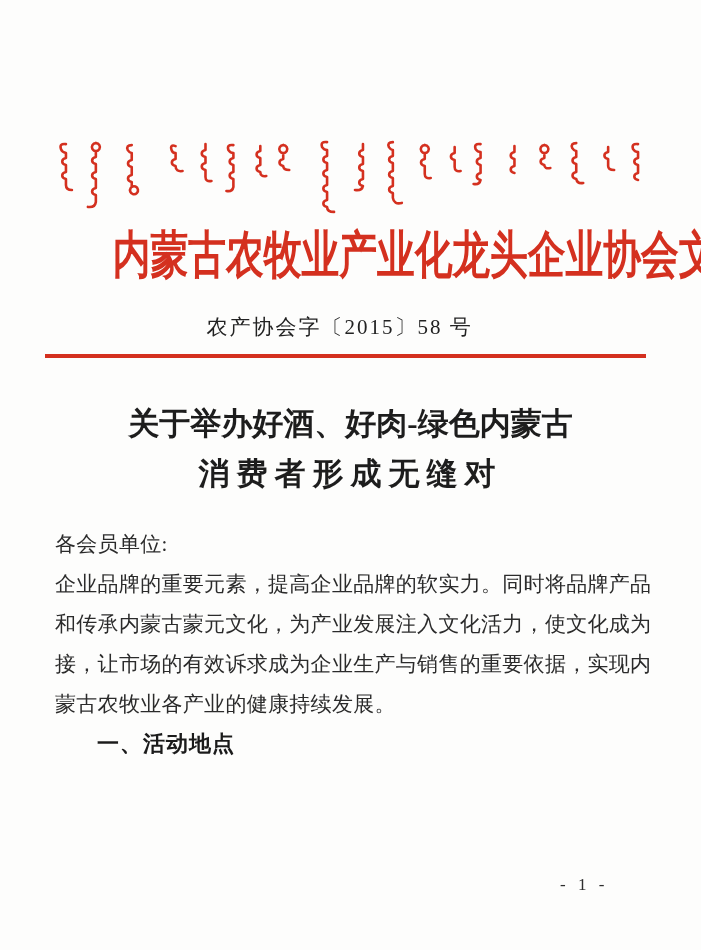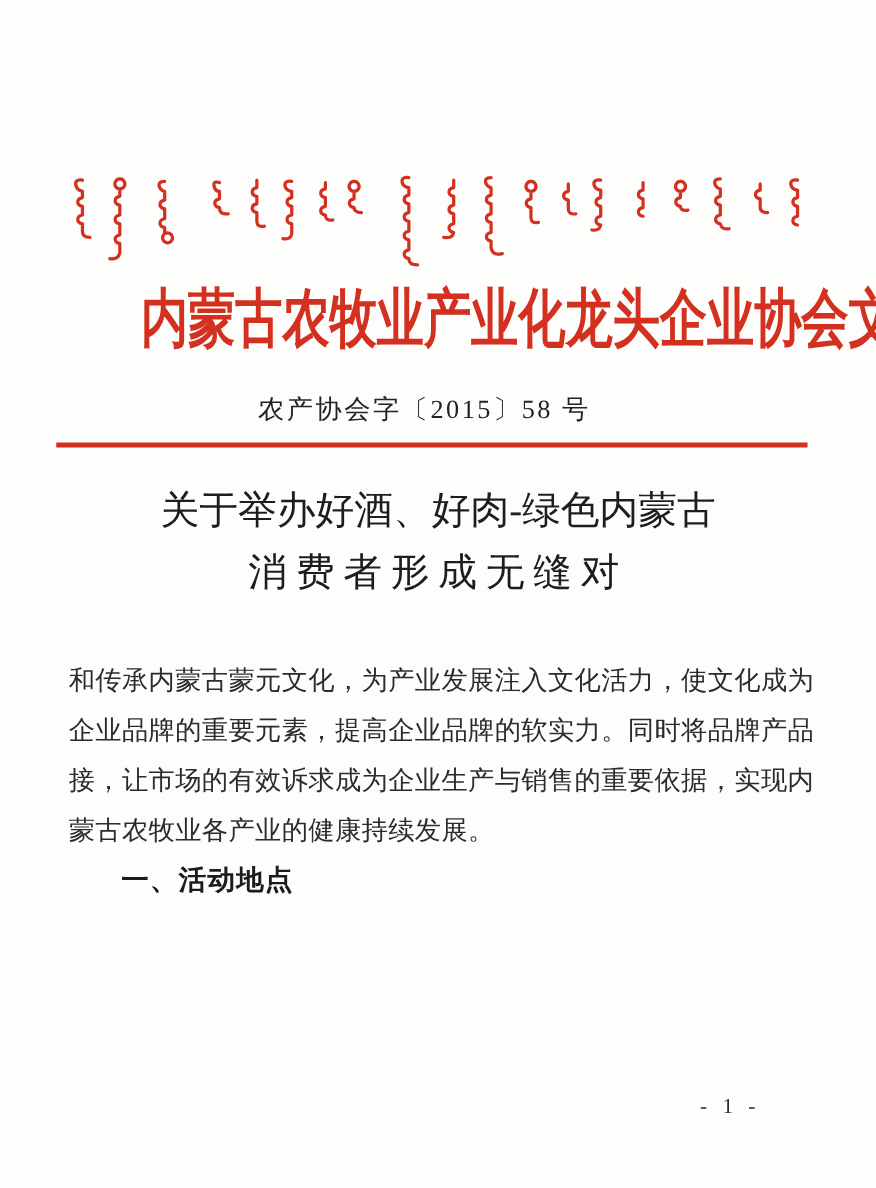--- a/index.html
+++ b/index.html
@@ -37,22 +37,22 @@
     position:absolute;top:313px;left:0;width:679px;text-align:center;
     font-size:21px;letter-spacing:2px;color:#222;
   }
   
   .red-rule{
     position:absolute;top:354px;left:45px;width:601px;height:4px;
     background:var(--red);
   }
   
   .doc-title{
-    position:absolute;top:383px;left:0;width:701px;text-align:center;
-    font-weight:normal;color:#1d1d1d;font-size:31px;line-height:50px;
+    position:absolute;top:399px;left:0;width:701px;text-align:center;
+    font-weight:bold;color:#1d1d1d;font-size:31px;line-height:50px;
   }
   .doc-title .l2{letter-spacing:7px;}
   
   .body-text{
     position:absolute;left:55px;top:524px;width:600px;
     font-size:21px;line-height:40px;color:var(--ink);
     letter-spacing:0.3px;
   }
   .body-text .line{white-space:nowrap;}
   .body-text .indent{padding-left:43px;}
@@ -103,22 +103,23 @@
   <div class="doc-number">农产协会字〔2015〕58 号</div>
 
   <div class="red-rule"></div>
 
   <div class="doc-title">
     <div class="l1">关于举办好酒、好肉-绿色内蒙古</div>
     <div class="l2">消费者形成无缝对</div>
   </div>
 
   <div class="body-text">
+    <div class="line">各会员单位:</div>
+    <div class="line">企业品牌的重要元素，提高企业品牌的软实力。同时将品牌产品</div>
     <div class="line">和传承内蒙古蒙元文化，为产业发展注入文化活力，使文化成为</div>
-    <div class="line">企业品牌的重要元素，提高企业品牌的软实力。同时将品牌产品</div>
     <div class="line">接，让市场的有效诉求成为企业生产与销售的重要依据，实现内</div>
     <div class="line">蒙古农牧业各产业的健康持续发展。</div>
     <div class="section-heading">一、活动地点</div>
   </div>
 
   <div class="page-number">- 1 -</div>
 
 </div>
 
 </body></html>

